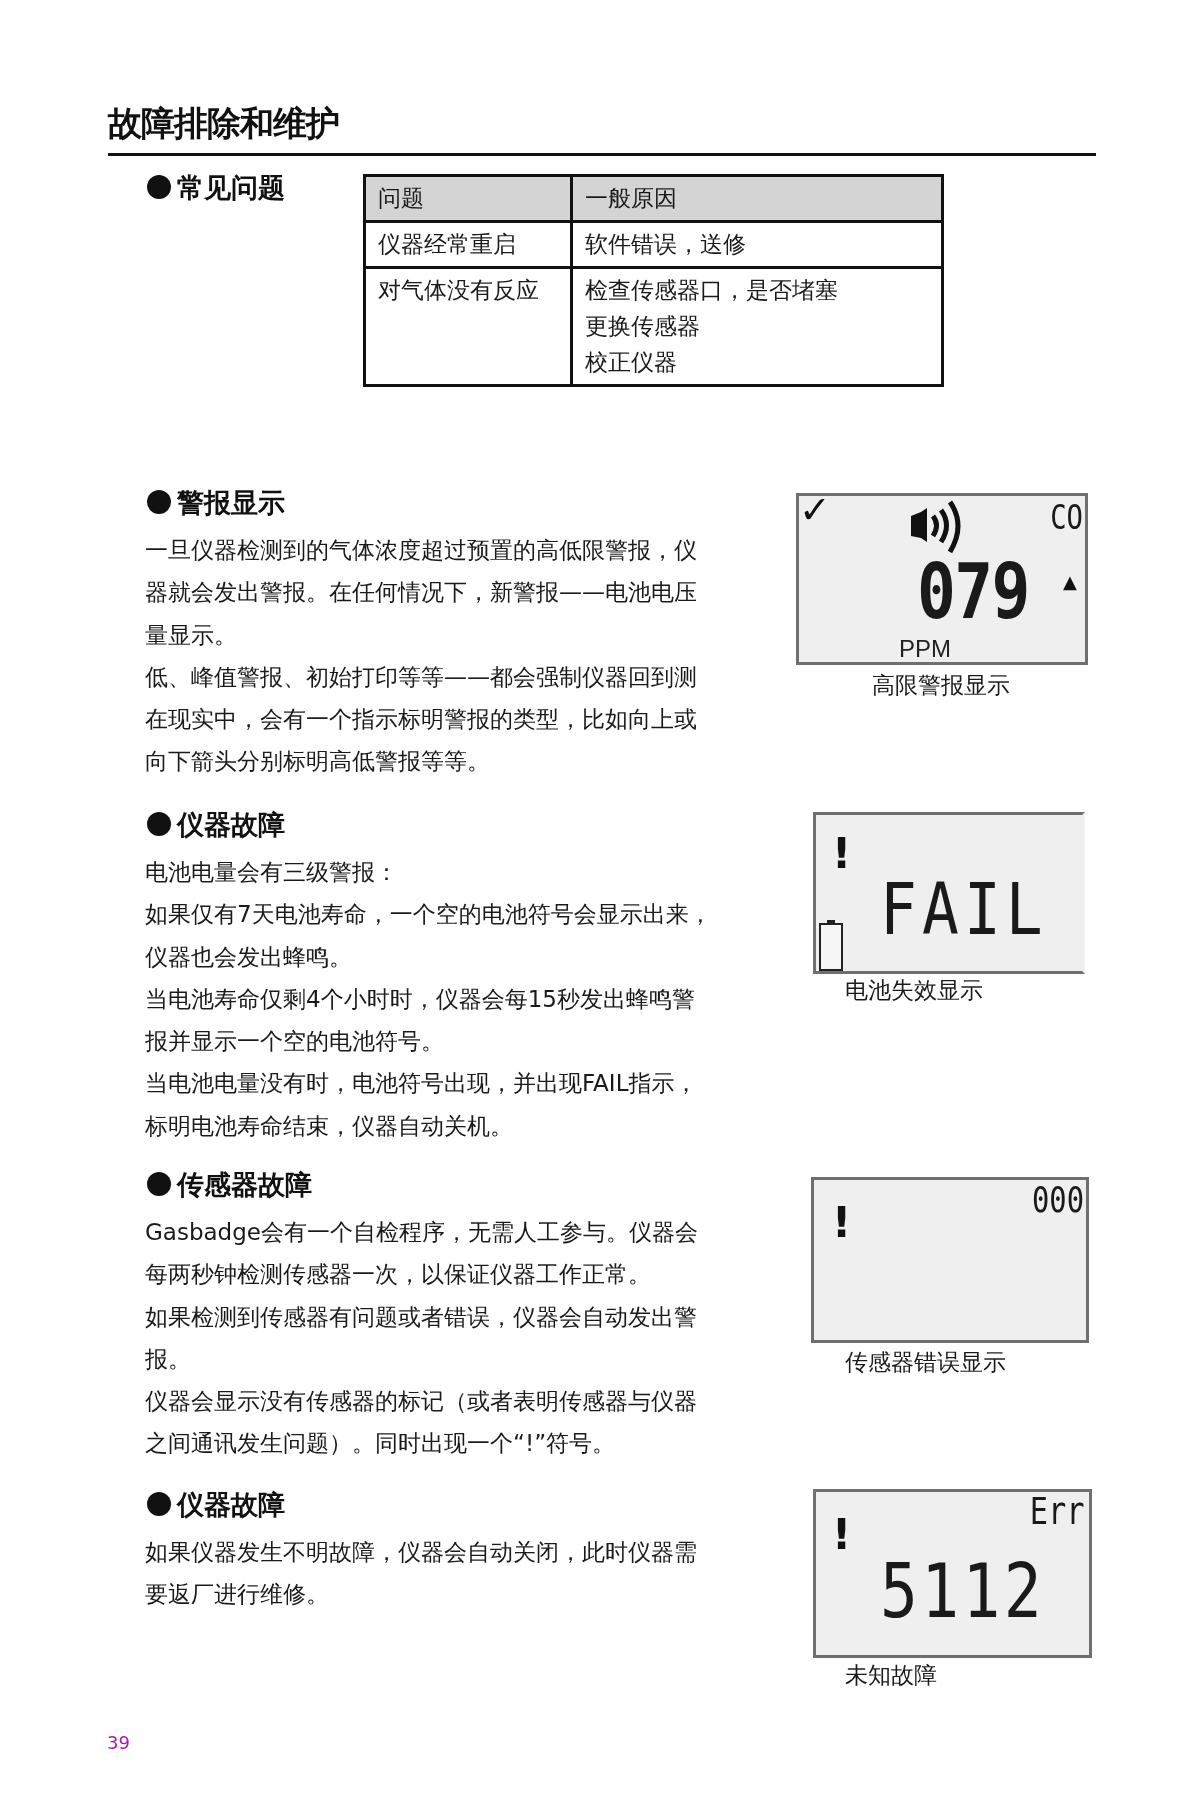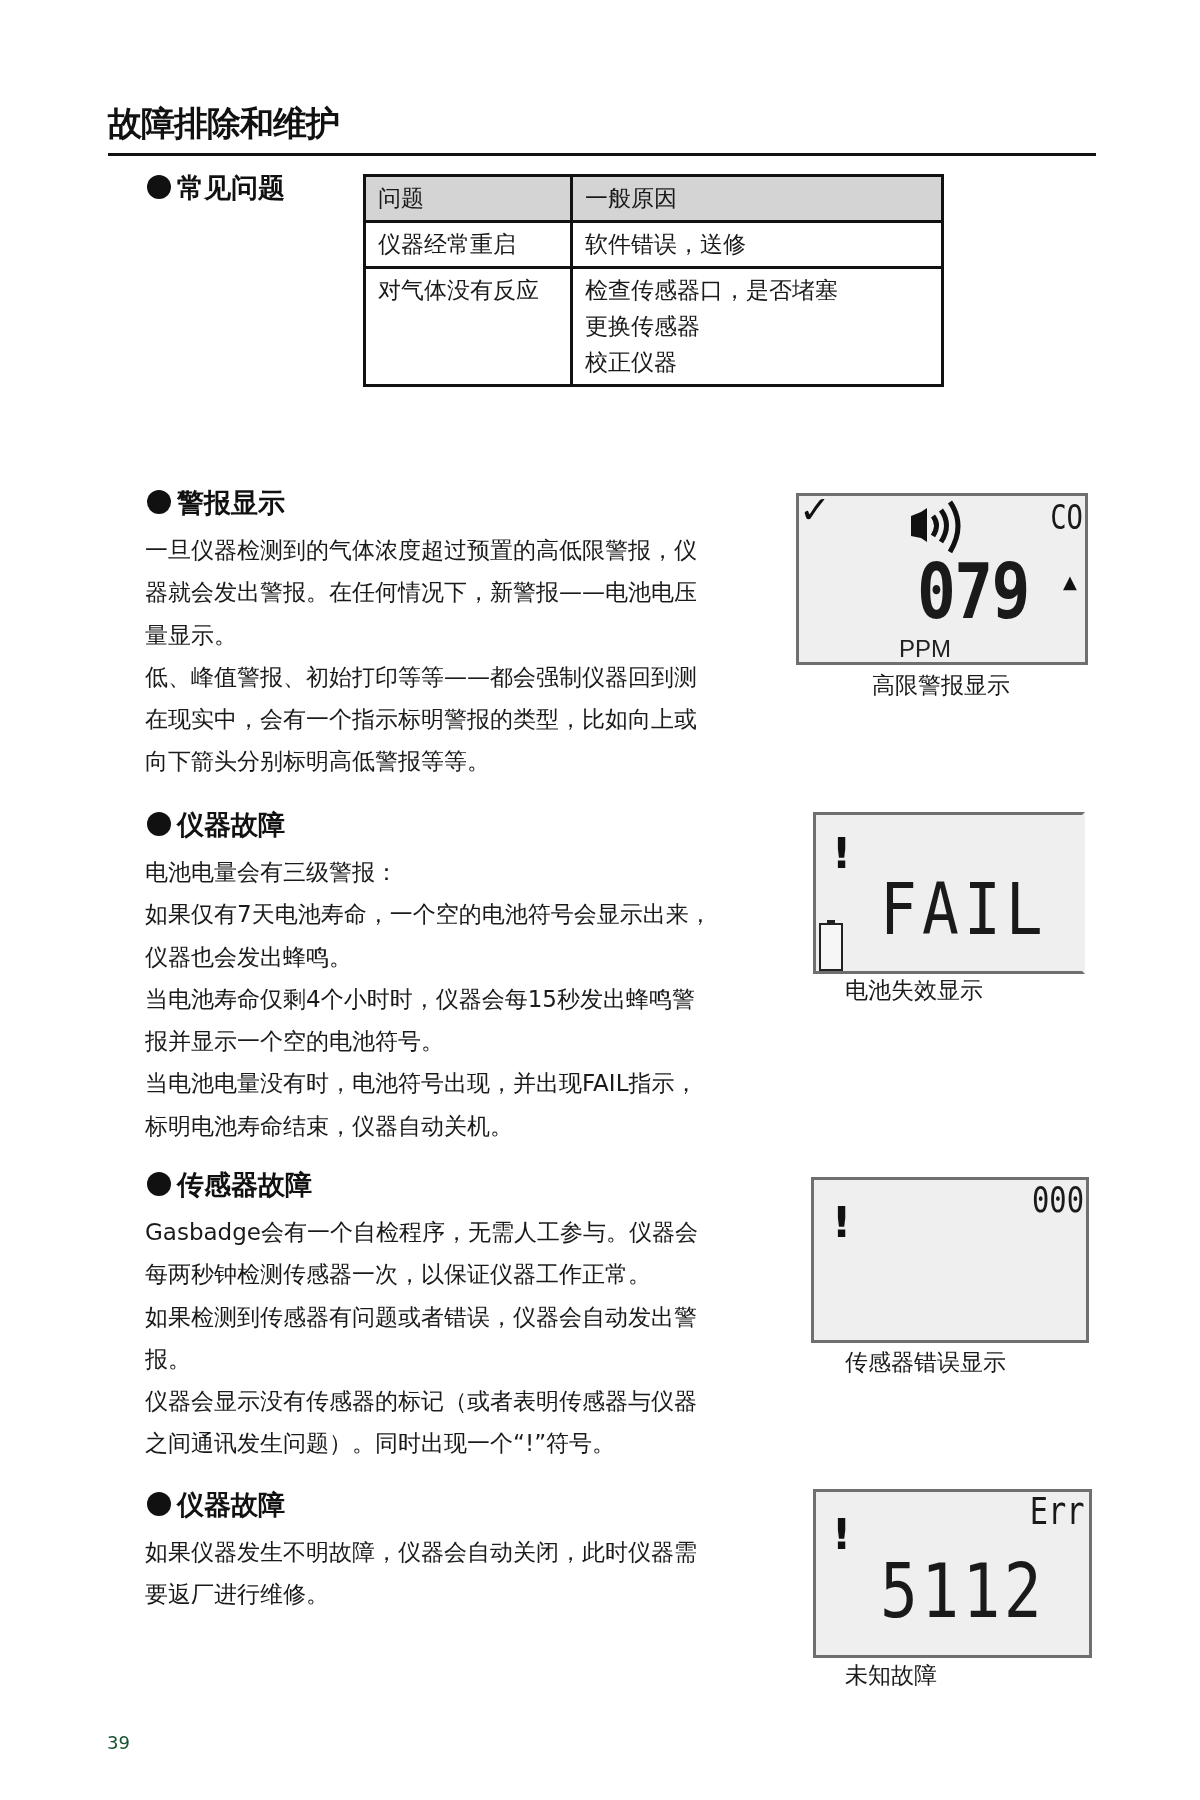--- a/index.html
+++ b/index.html
@@ -18,21 +18,21 @@
               font-size:23px; color:#1a1a1a; }
   table.faq th, table.faq td { border:3px solid #111; text-align:left; vertical-align:top;
               padding:3px 12px 4px 12px; font-weight:normal; line-height:36px; }
   table.faq th { background:#d4d4d4; height:36px; }
   table.faq td .ln { display:block; white-space:nowrap; }
   table.faq .c1 { width:180px; }
   .lcd { position:absolute; background:#efefef; border:3px solid #6f6f6f; box-sizing:border-box; }
   .lcd-el { position:absolute; color:#111; }
   .seg { font-family:"DejaVu Sans Mono","Liberation Mono",monospace; font-weight:bold; color:#1a1a1a; }
   .caption { position:absolute; font-size:23px; line-height:30px; color:#1a1a1a; white-space:nowrap; }
-  .pagenum { left:107px; top:1730px; font-size:18px; line-height:26px; color:#14532d; }
+  .pagenum { left:107px; top:1730px; font-size:18px; line-height:26px; color:#a21caf; }
 </style>
 </head>
 <body>
 
 <div class="abs title">故障排除和维护</div>
 <div class="abs rule"></div>
 
 <div class="abs heading" style="left:147px; top:170px;">
   <span class="bullet"></span><span>常见问题</span>
 </div>

